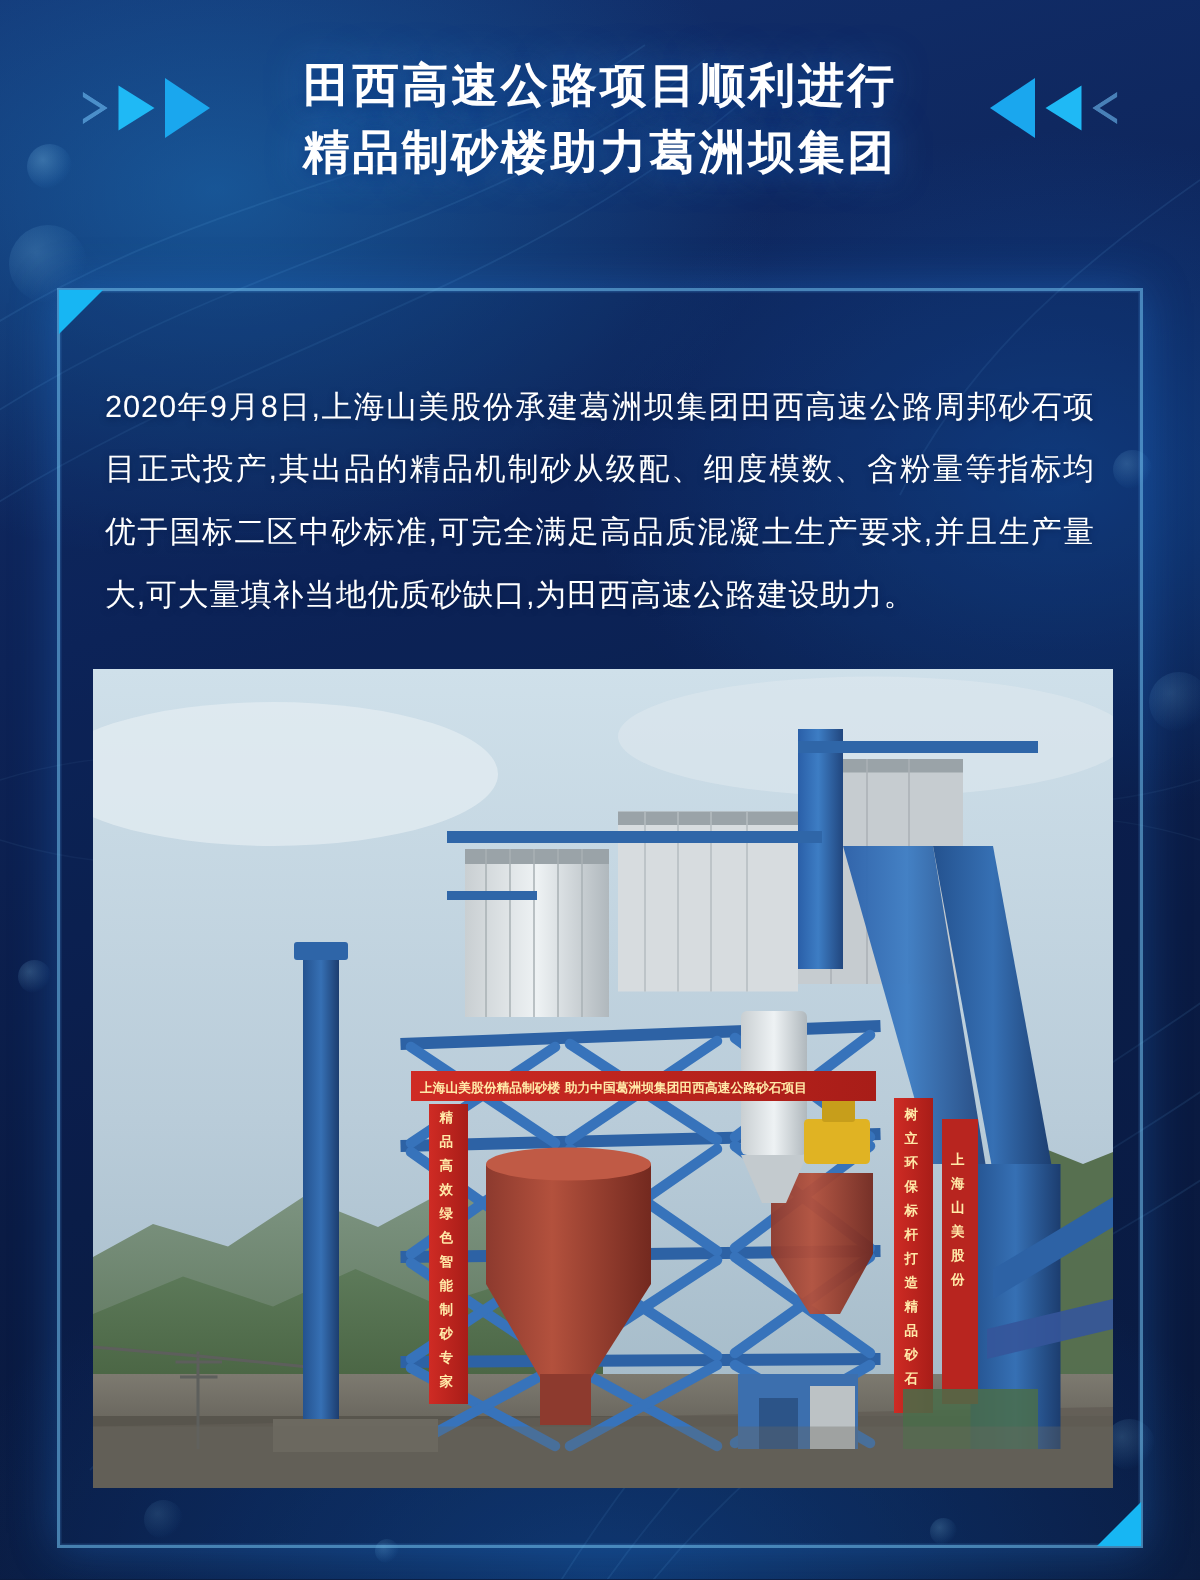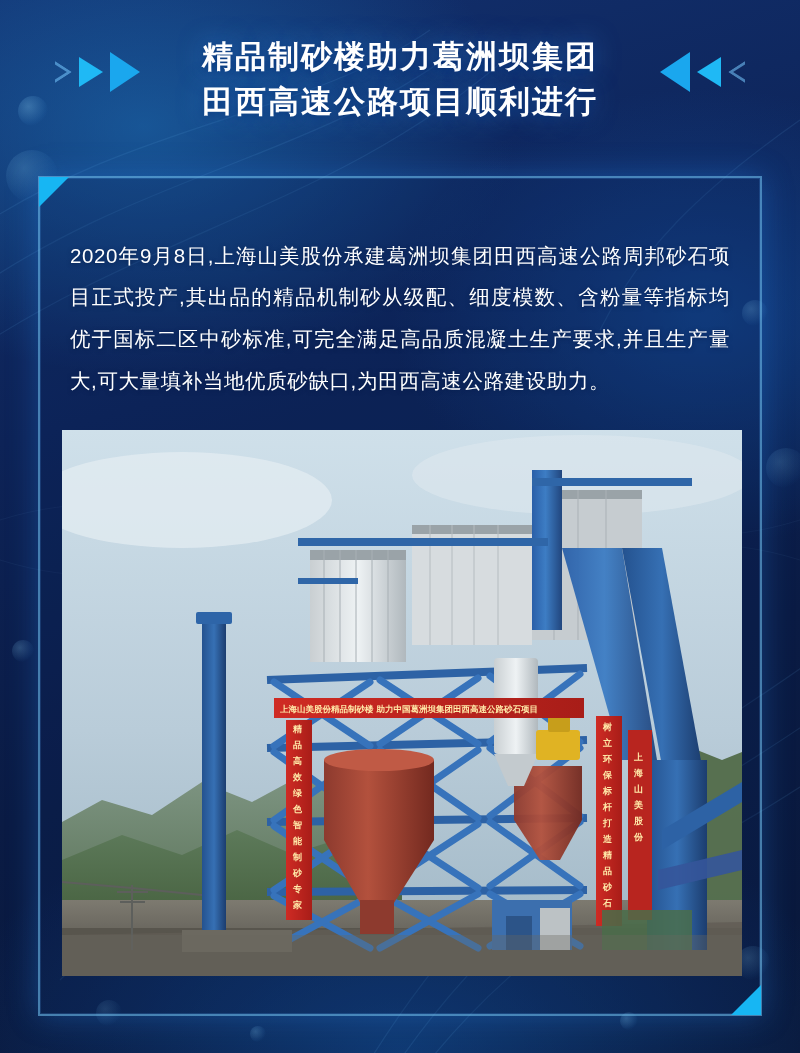--- a/index.html
+++ b/index.html
@@ -126,21 +126,21 @@
     border-top: 11px solid transparent;
     border-bottom: 11px solid transparent;
     border-right: 17px solid rgba(120,200,255,0.55);
     clip-path: polygon(100% 0, 0 50%, 100% 100%, 100% 84%, 30% 50%, 100% 16%);
   }
 
   
   .card {
     position: absolute;
     left: 38px;
-    top: 176px;
+    top: 192px;
     width: 724px;
     height: 840px;
     border: 2px solid rgba(120,205,255,0.55);
     box-shadow: inset 0 0 0 1px rgba(90,180,255,0.18), 0 0 28px rgba(40,130,230,0.35);
     background: rgba(12,40,95,0.18);
     box-sizing: border-box;
   }
   .card-corner {
     position: absolute;
     width: 30px;
@@ -221,22 +221,22 @@
 
   <div class="header">
 
     <div class="arrow-group left">
       <span class="tri hollow-r"></span>
       <span class="tri solid-r"></span>
       <span class="tri solid-r big"></span>
     </div>
 
     <div class="title-block">
+      <div class="title-line">田西高速公路项目顺利进行</div>
       <div class="title-line">精品制砂楼助力葛洲坝集团</div>
-      <div class="title-line">田西高速公路项目顺利进行</div>
     </div>
 
     <div class="arrow-group right">
       <span class="tri hollow-l"></span>
       <span class="tri solid-l"></span>
       <span class="tri solid-l big"></span>
     </div>
   </div>
 
   <div class="card">

